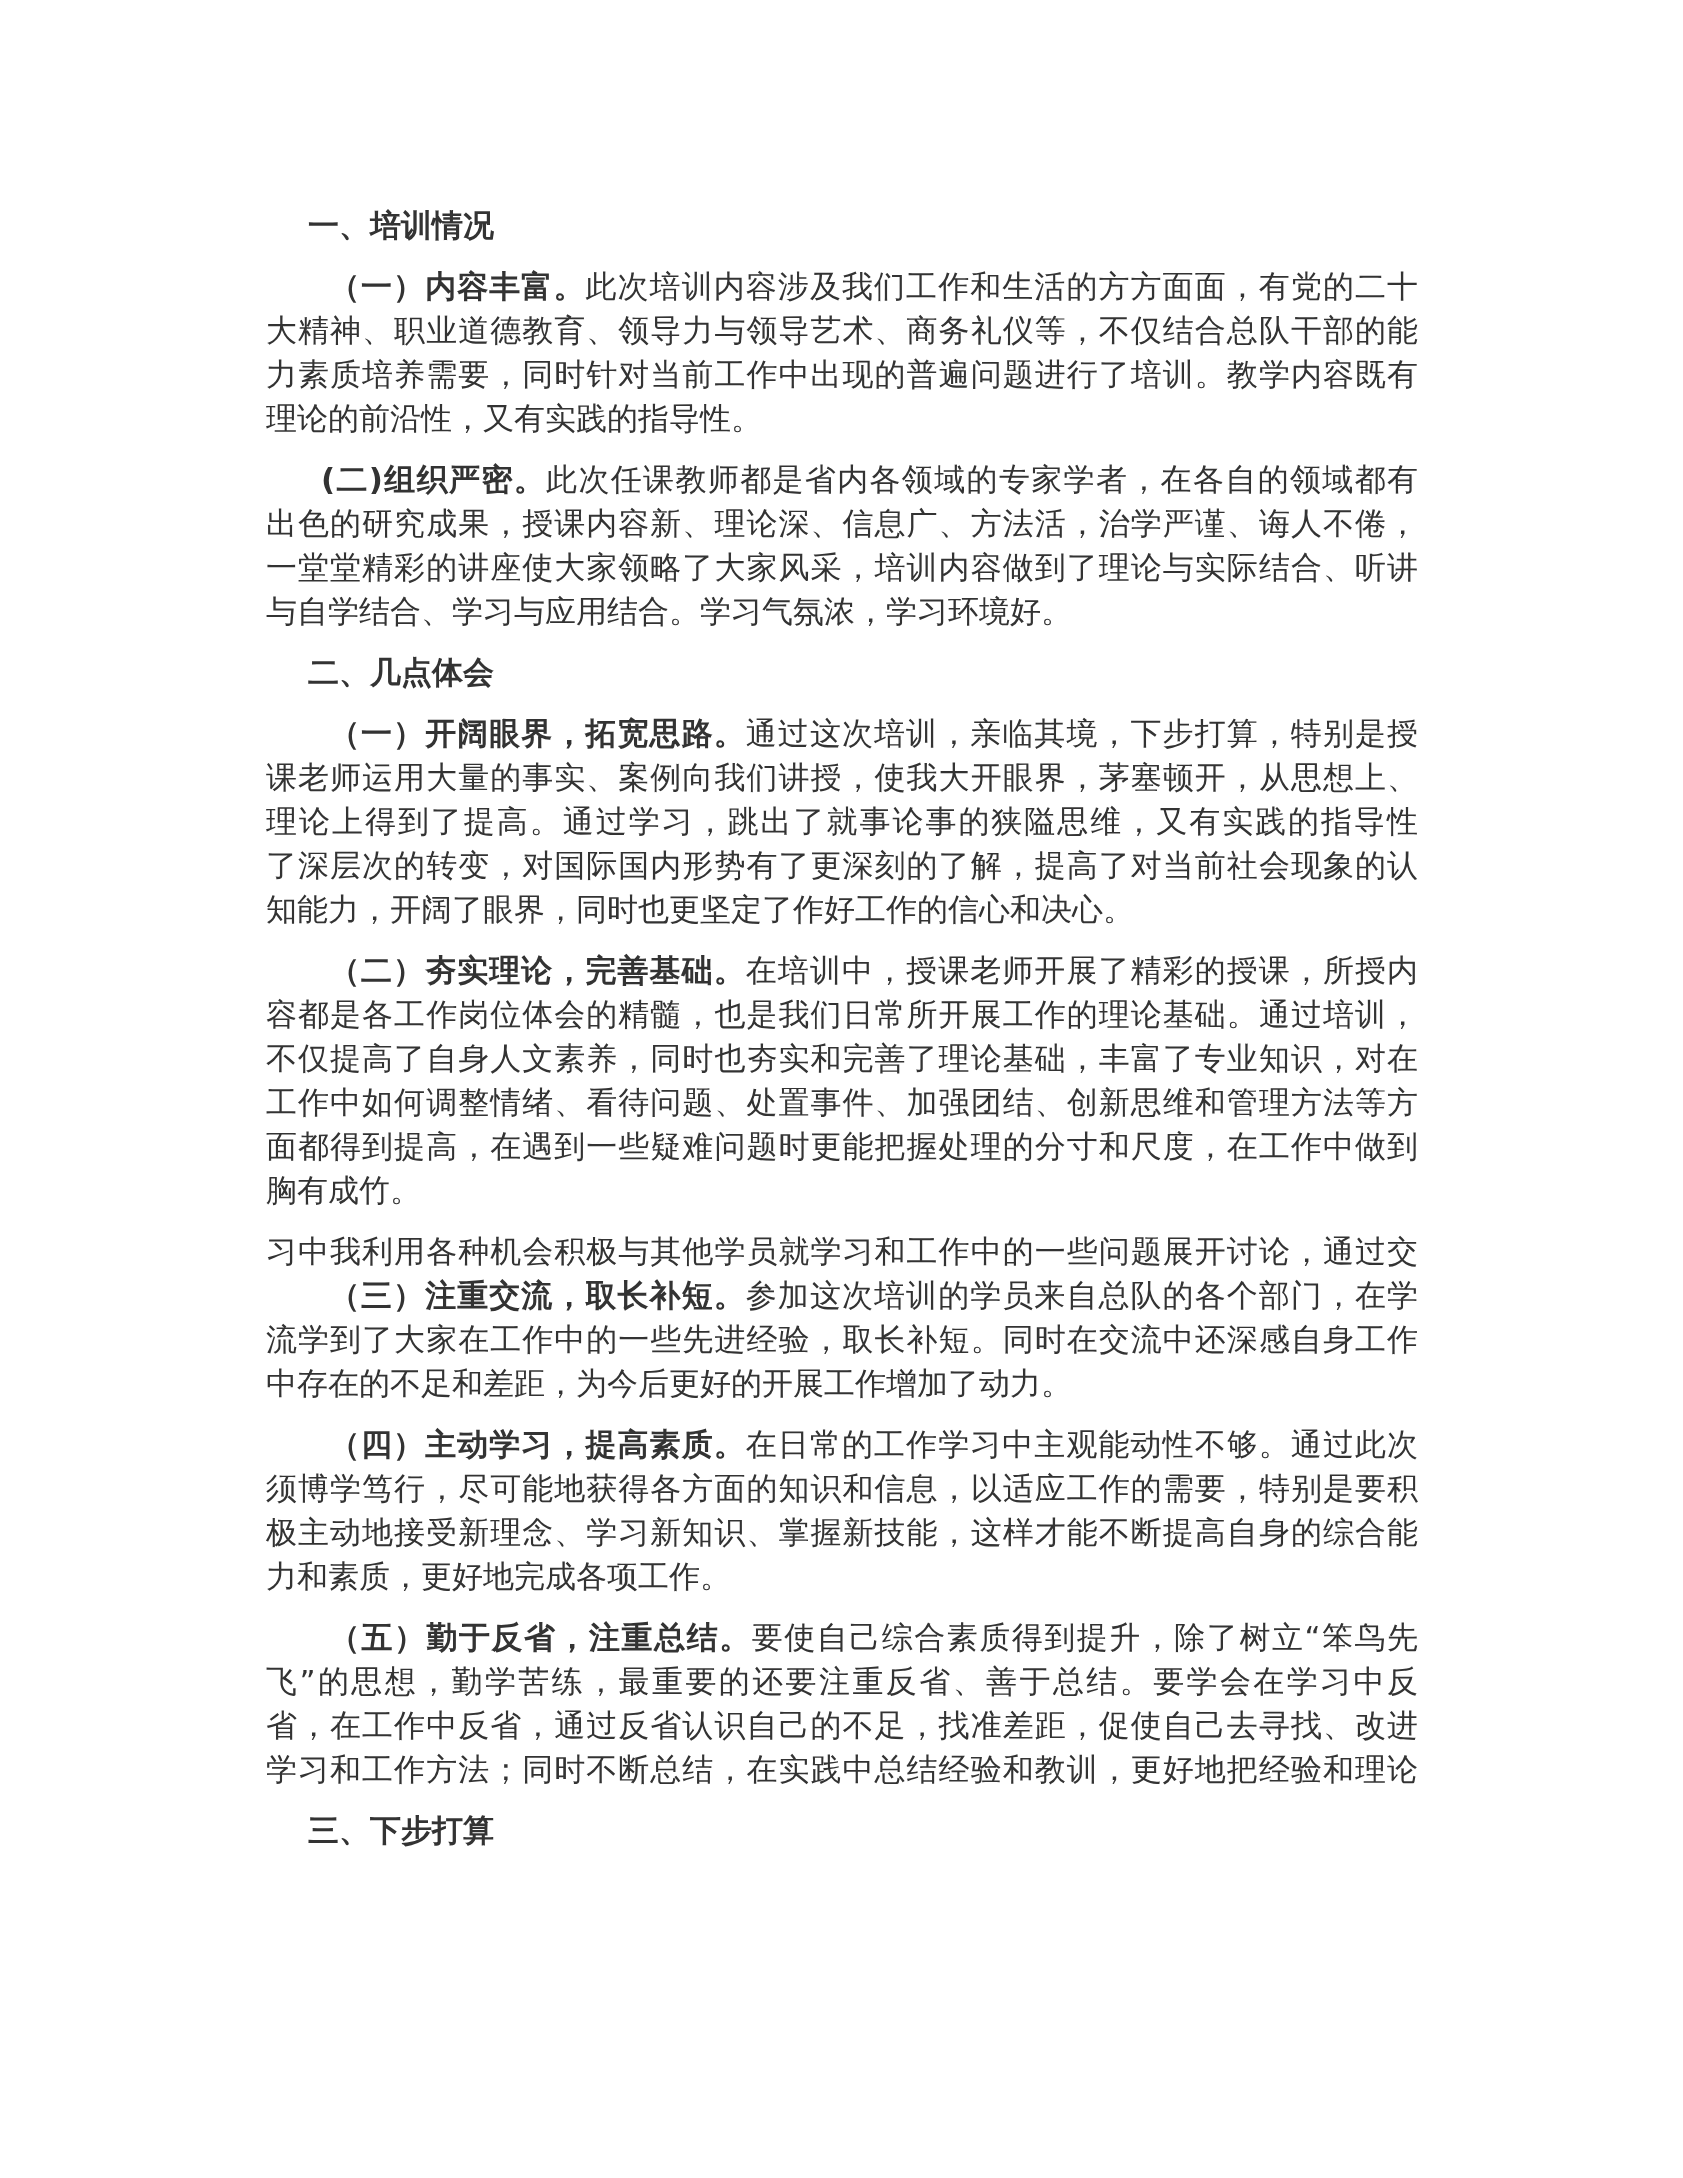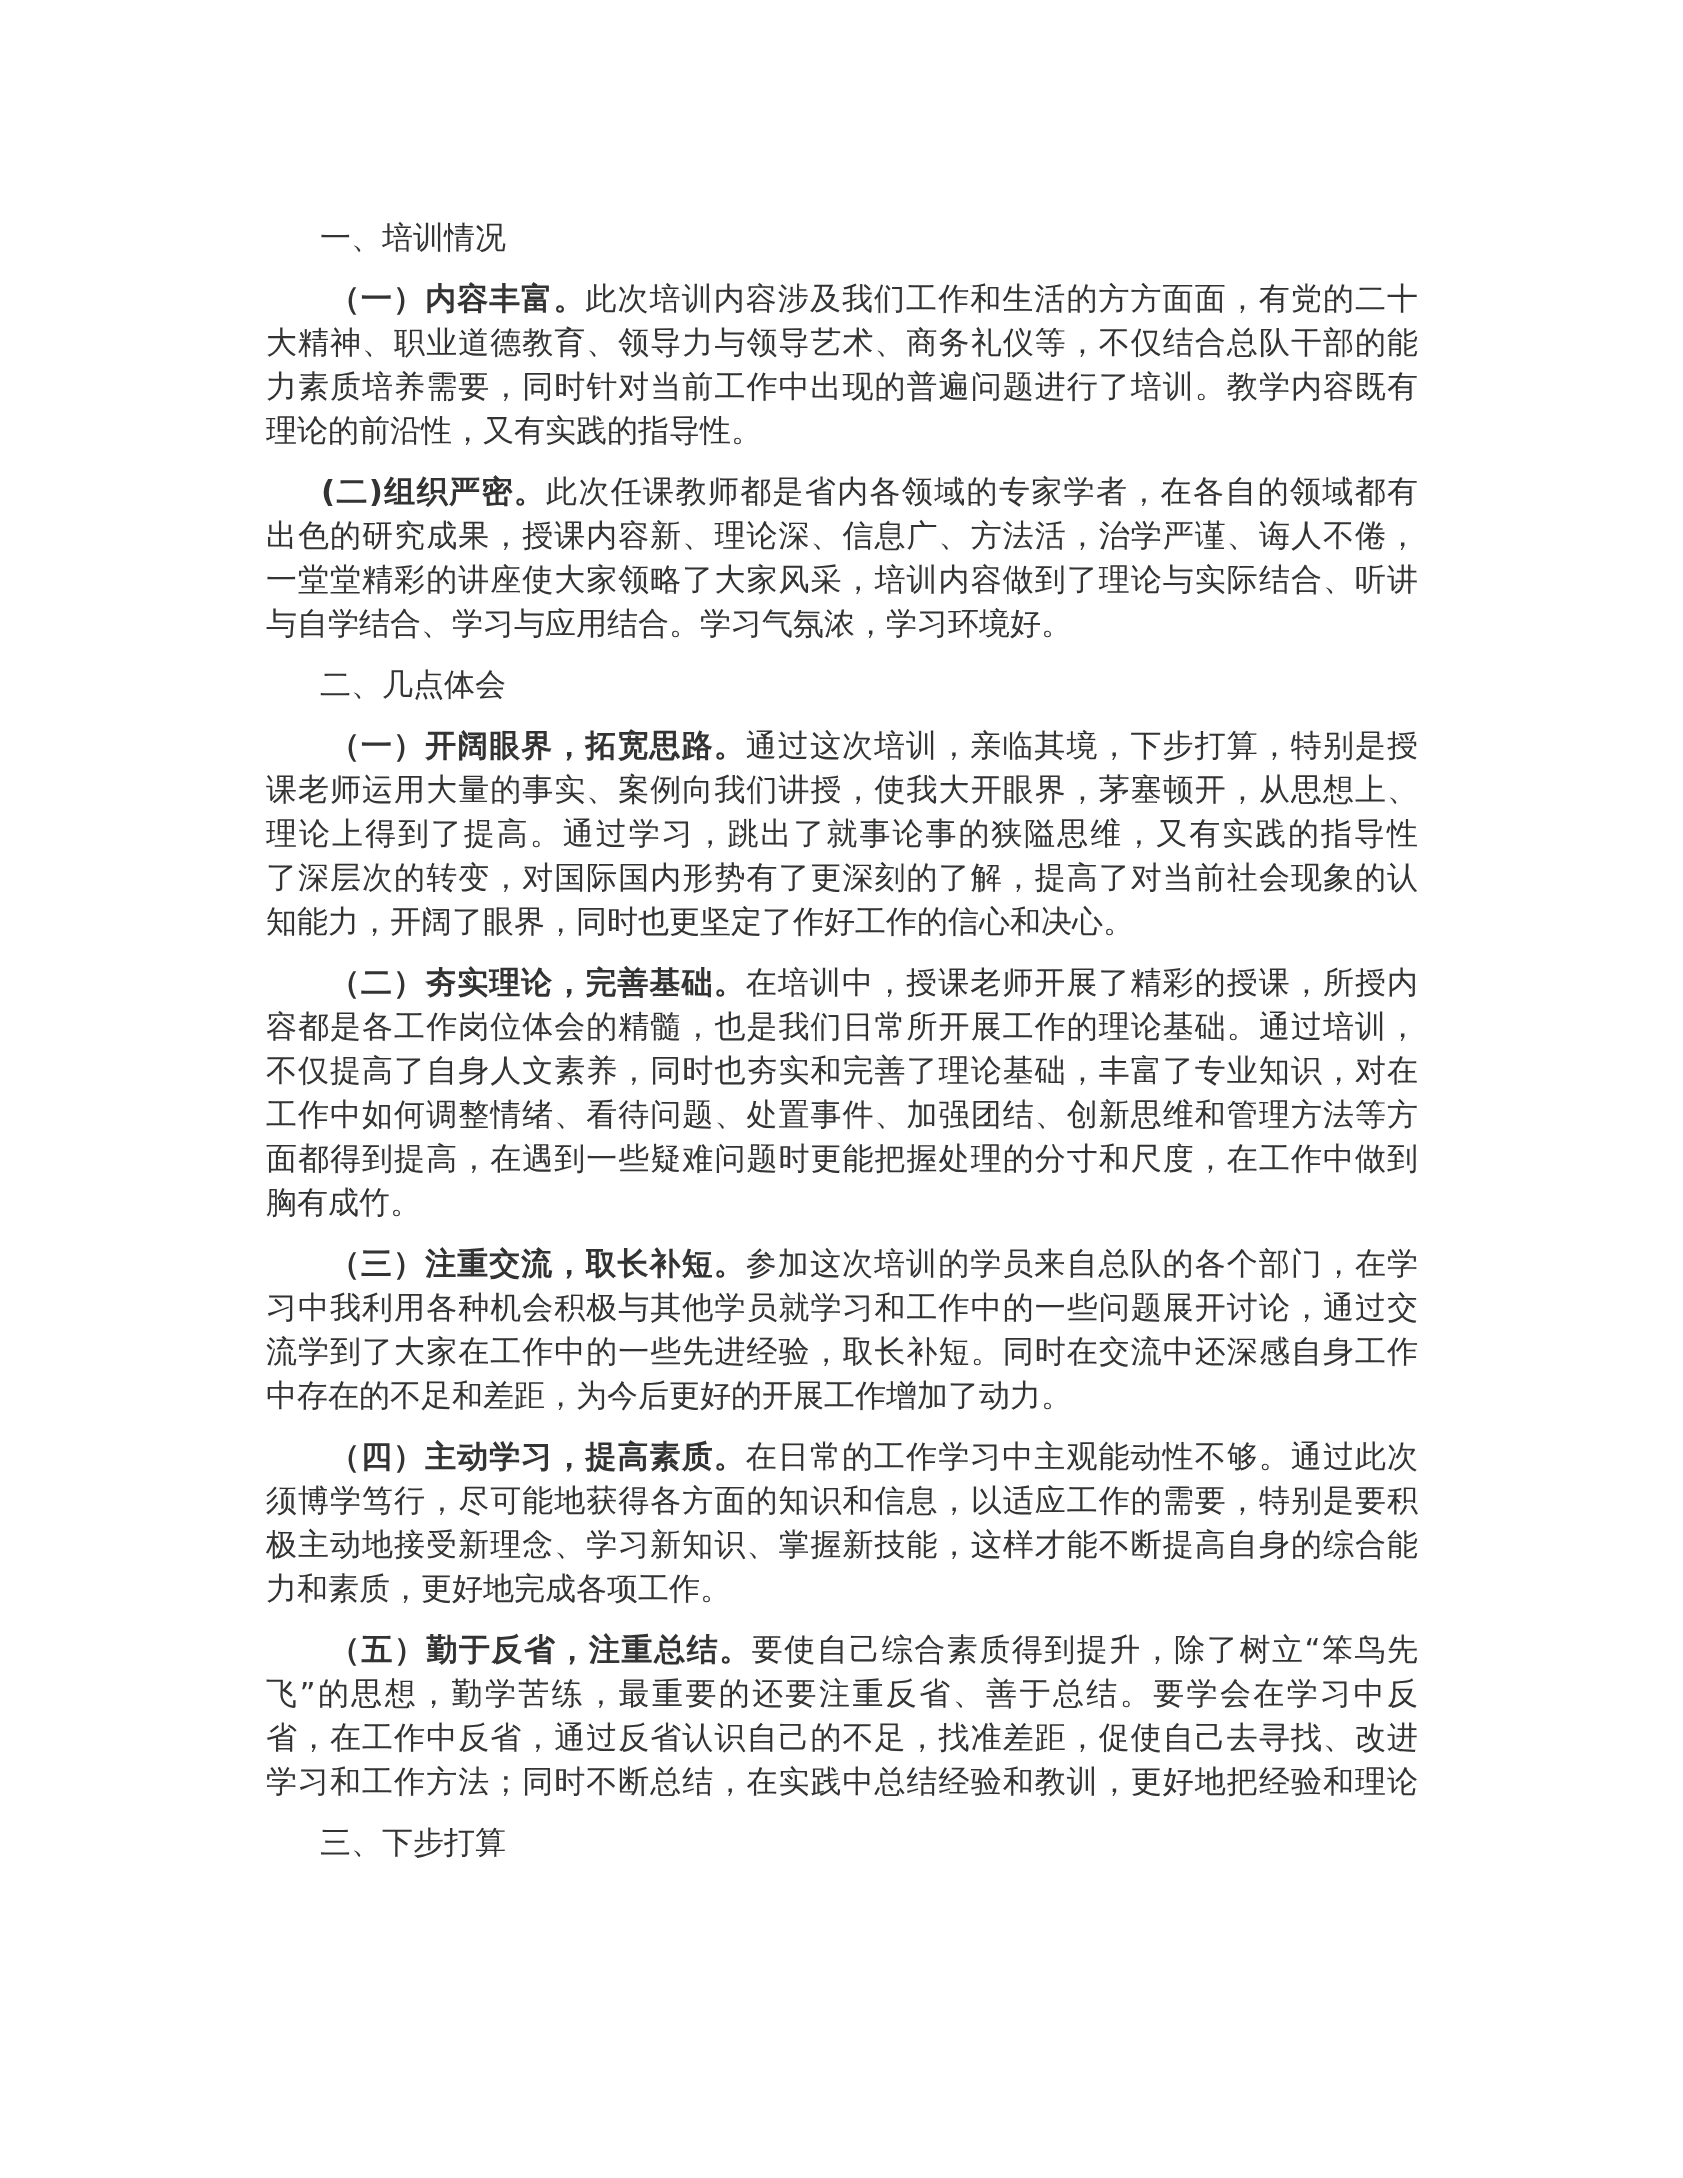--- a/index.html
+++ b/index.html
@@ -19,23 +19,23 @@
       top: 199px;
       width: 1186px;
       font-family: "DejaVu Sans", "Liberation Sans", sans-serif;
       font-size: 31px;
       line-height: 44px;
       color: #333333;
       text-align: justify;
       text-justify: inter-character;
     }
     .heading {
-      margin: 16px;
+      margin: 4px;
       padding-left: 55px;
-      font-weight: normal;
+      font-weight: bold;
       height: 44px;
       white-space: nowrap;
     }
     .para {
       margin: 17px;
       text-indent: 63px;
       word-break: break-all;
     }
     .para.half-paren {
       text-indent: 55px;
@@ -98,22 +98,22 @@
   <div class="para">
     <span class="line first"><span class="lead">（二）夯实理论，完善基础。</span><span>在培训中，授课老师开展了精彩的授课，所授内</span></span>
     <span class="line">容都是各工作岗位体会的精髓，也是我们日常所开展工作的理论基础。通过培训，</span>
     <span class="line">不仅提高了自身人文素养，同时也夯实和完善了理论基础，丰富了专业知识，对在</span>
     <span class="line">工作中如何调整情绪、看待问题、处置事件、加强团结、创新思维和管理方法等方</span>
     <span class="line">面都得到提高，在遇到一些疑难问题时更能把握处理的分寸和尺度，在工作中做到</span>
     <span class="line last">胸有成竹。</span>
   </div>
 
   <div class="para">
+    <span class="line">习中我利用各种机会积极与其他学员就学习和工作中的一些问题展开讨论，通过交</span>
     <span class="line first"><span class="lead">（三）注重交流，取长补短。</span><span>参加这次培训的学员来自总队的各个部门，在学</span></span>
-    <span class="line">习中我利用各种机会积极与其他学员就学习和工作中的一些问题展开讨论，通过交</span>
     <span class="line">流学到了大家在工作中的一些先进经验，取长补短。同时在交流中还深感自身工作</span>
     <span class="line last">中存在的不足和差距，为今后更好的开展工作增加了动力。</span>
   </div>
 
   <div class="para">
     <span class="line first"><span class="lead">（四）主动学习，提高素质。</span><span>在日常的工作学习中主观能动性不够。通过此次</span></span>
     <span class="line">须博学笃行，尽可能地获得各方面的知识和信息，以适应工作的需要，特别是要积</span>
     <span class="line">极主动地接受新理念、学习新知识、掌握新技能，这样才能不断提高自身的综合能</span>
     <span class="line last">力和素质，更好地完成各项工作。</span>
   </div>

